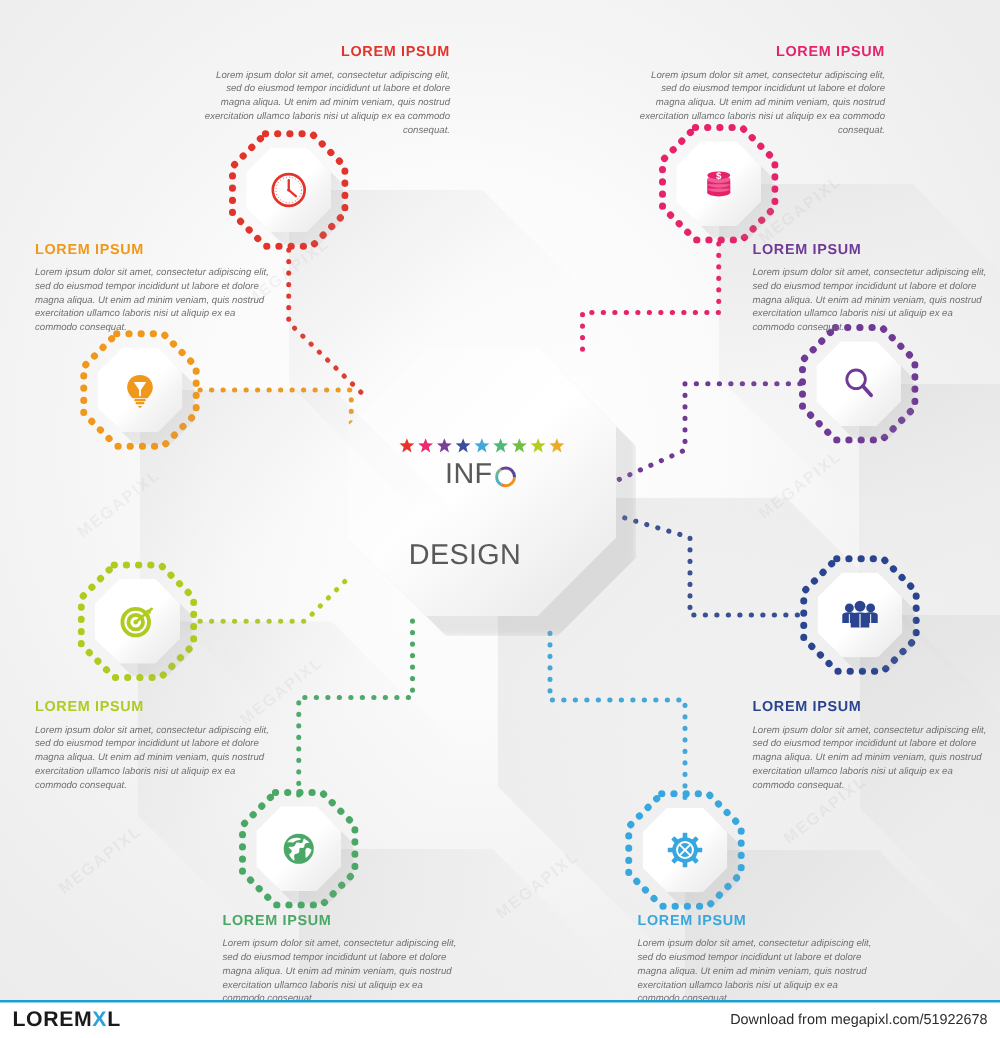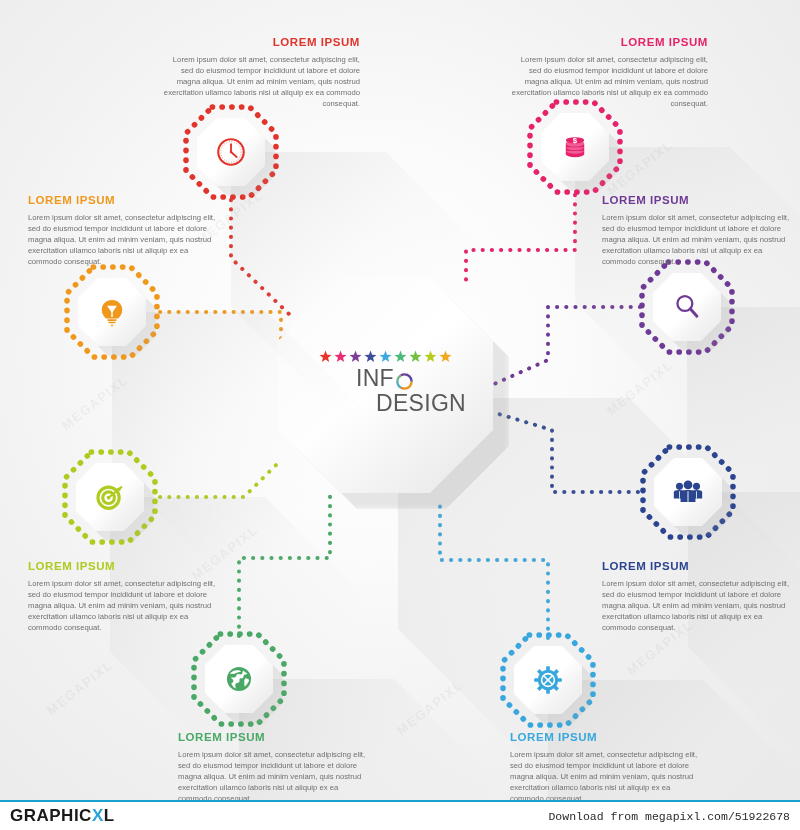--- a/index.html
+++ b/index.html
@@ -18,21 +18,21 @@
   }
 
   
   .tblock{position:absolute;width:200px;}
   .tblock .head{
     font-size:11.5px;font-weight:bold;letter-spacing:.55px;
     margin:0 0 5px 0;line-height:13px;
   }
   .tblock .body{
     font-size:7.7px;line-height:11.1px;color:#6f7072;
-    margin:0;
+    font-style:italic;margin:0;
     font-family:"Liberation Sans", sans-serif;
   }
   .ta-left{text-align:left;}
   .ta-right{text-align:right;}
 
   
   .node{position:absolute;width:96px;height:96px;}
   .dotring{position:absolute;inset:0;}
   .oct{
     position:absolute;left:14px;top:14px;width:68px;height:68px;
@@ -80,22 +80,23 @@
   }
   #stars{display:flex;justify-content:center;gap:2px;margin-bottom:3px;}
   #stars svg{width:13px;height:13px;}
   .logoline1{
     font-size:23px;letter-spacing:.3px;color:#58595b;font-weight:normal;
     line-height:25px;display:flex;align-items:center;justify-content:center;
     font-family:"Liberation Sans", sans-serif;
   }
   .logoline2{
     font-size:23px;letter-spacing:.3px;color:#58595b;line-height:25px;
-    text-align:right;padding-right:27px;
+    text-align:center;padding-right:27px;
     font-family:"Liberation Sans", sans-serif;
+    margin-top:40px;
   }
   .ringO{display:inline-block;width:19px;height:19px;margin:0 1px;position:relative;top:2px;}
 
   
   #wires{position:absolute;left:0;top:0;width:800px;height:800px;pointer-events:none;}
 
   
   .wm{
     position:absolute;color:rgba(0,0,0,.045);font-size:13px;font-weight:bold;
     letter-spacing:1.5px;transform:rotate(-38deg);user-select:none;
@@ -105,21 +106,21 @@
   
   #footer{
     position:absolute;left:0;top:800px;width:800px;height:30px;
     background:#ffffff;border-top:2px solid #1b9fd1;
     display:flex;align-items:center;justify-content:space-between;
     padding:0 10px;box-sizing:border-box;
   }
   #mpxl{font-size:17px;font-weight:bold;letter-spacing:.5px;color:#1a1a1a;
         font-family:"Liberation Sans", sans-serif;}
   #mpxl .bluex{color:#2aa3dd;}
-  #dl{font-size:11.5px;color:#2b2b2b;font-family:Liberation Mono, monospace;}
+  #dl{font-size:11.5px;color:#2b2b2b;font-family:Liberation Sans, sans-serif;}
 </style>
 </head>
 <body>
 
 <div id="stage">
 
   <svg id="wires" viewBox="0 0 800 800">
 
     <path d="M231,200 L231,258 L290,315" fill="none" stroke="#e1342b" stroke-width="4" stroke-linecap="round" stroke-dasharray="0.2 9"></path>
 
@@ -394,15 +395,15 @@
     </div>
   </div>
   <div class="tblock ta-left" style="left:510px;top:731px;width:190px;">
     <p class="head" style="color:#38a7dd;">LOREM IPSUM</p>
     <p class="body">Lorem ipsum dolor sit amet, consectetur adipiscing elit, sed do eiusmod tempor incididunt ut labore et dolore magna aliqua. Ut enim ad minim veniam, quis nostrud exercitation ullamco laboris nisi ut aliquip ex ea commodo consequat.</p>
   </div>
 
 </div>
 
 <div id="footer">
-  <div id="mpxl"><span>GRAPHIC</span><span class="bluex">X</span><span>L</span></div>
+  <div id="mpxl"><span>LOREM</span><span class="bluex">X</span><span>L</span></div>
   <div id="dl">Download from megapixl.com/51922678</div>
 </div>
 
 </body></html>

